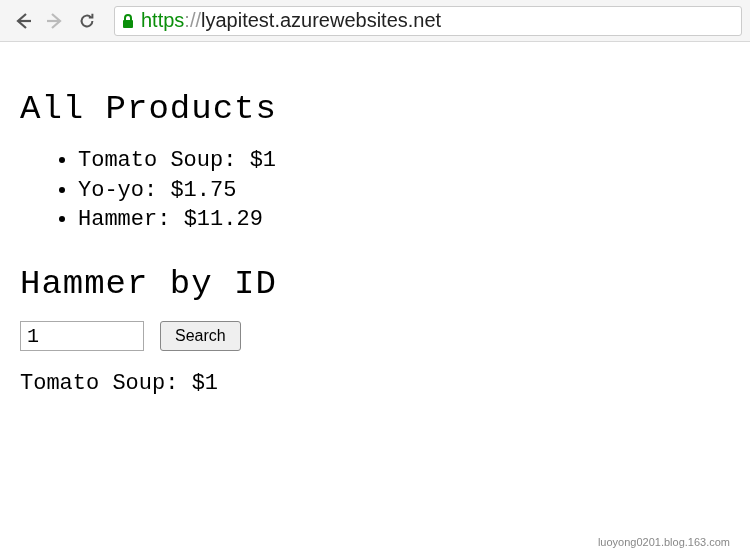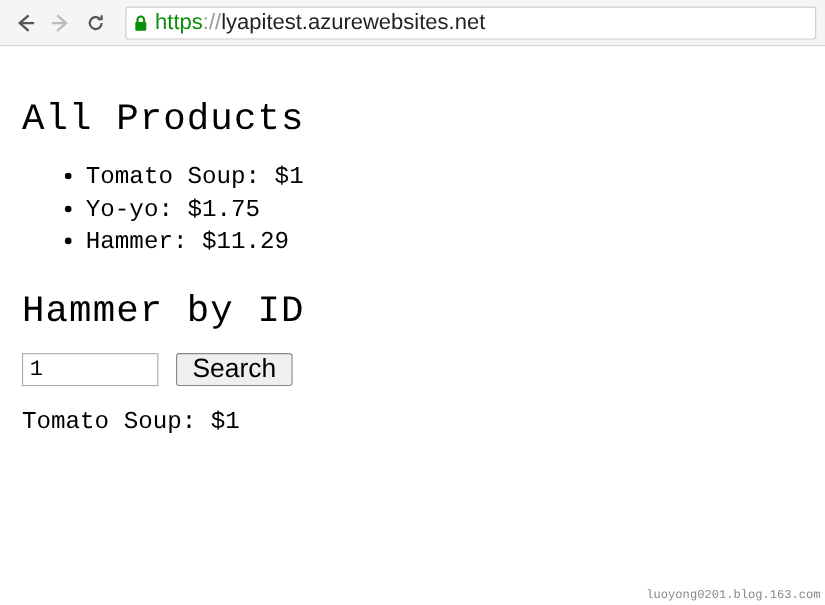--- a/index.html
+++ b/index.html
@@ -81,36 +81,36 @@
       font-family: "Courier New", monospace;
       font-size: 20px;
       height: 30px;
       width: 124px;
       border: 1px solid #aaa;
       padding: 2px 6px;
       background: #fff;
     }
     .search-btn {
       font-family: Arial, sans-serif;
-      font-size: 24px;
+      font-size: 16px;
       height: 30px;
       padding: 0 14px;
       background: #efefef;
       border: 1px solid #888;
       border-radius: 3px;
       cursor: pointer;
     }
     .result {
       font-size: 22px;
     }
     .watermark {
       position: absolute;
-      right: 4px;
+      right: 20px;
       bottom: 2px;
-      font-family: Liberation Mono, monospace;
+      font-family: Liberation Sans, sans-serif;
       font-size: 11px;
       color: #888;
     }
   </style>
 </head>
 <body>
 
 <div class="toolbar">
   <div class="nav-btn nav-back">
     <svg width="20" height="20" viewBox="0 0 20 20">

